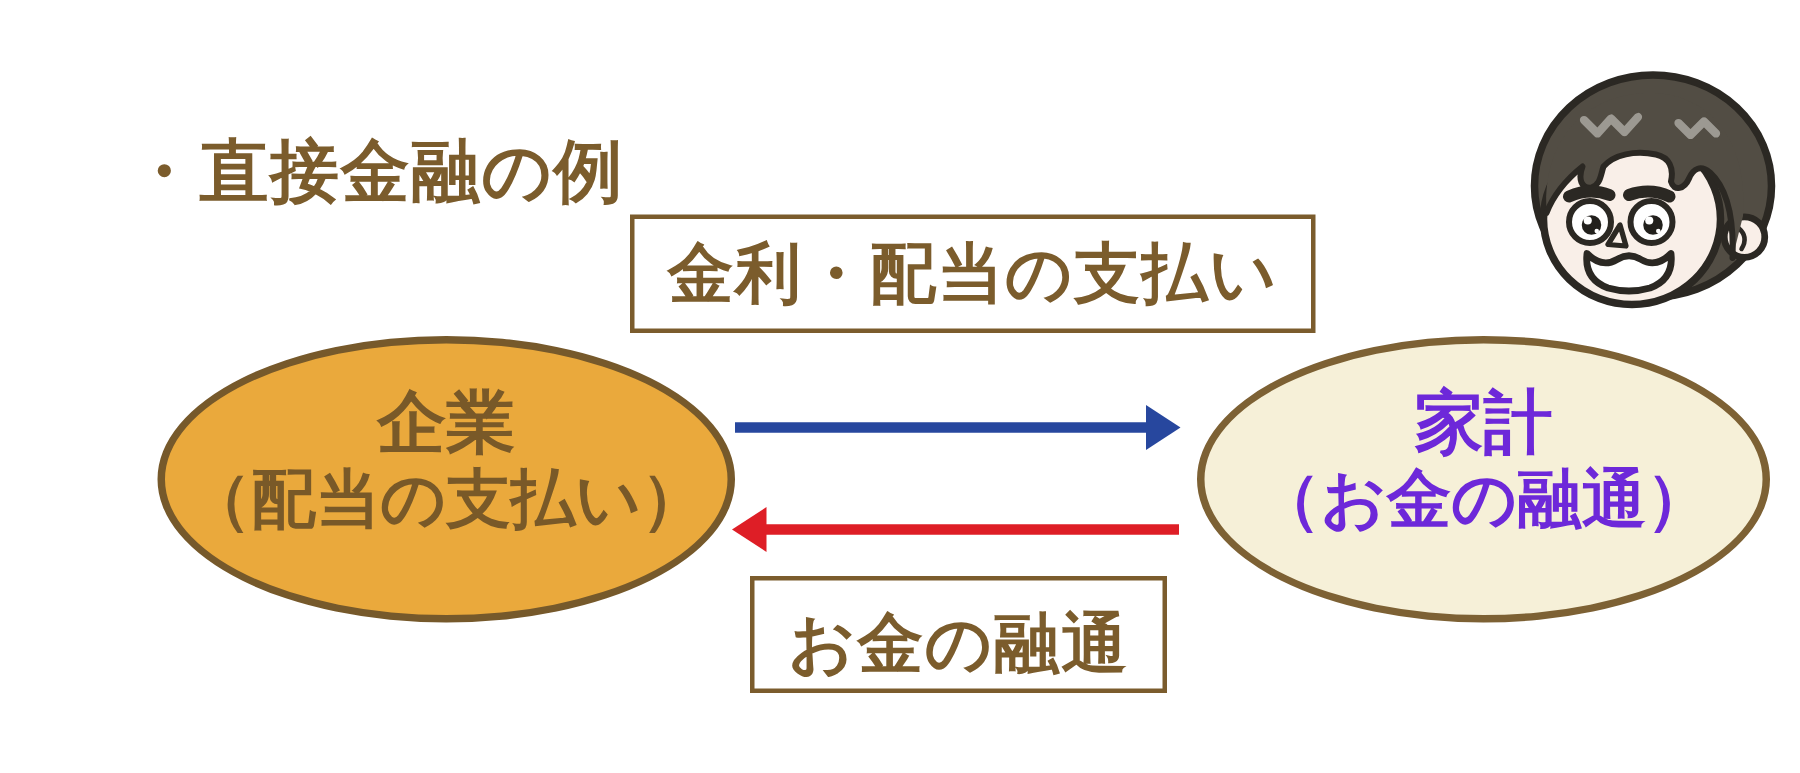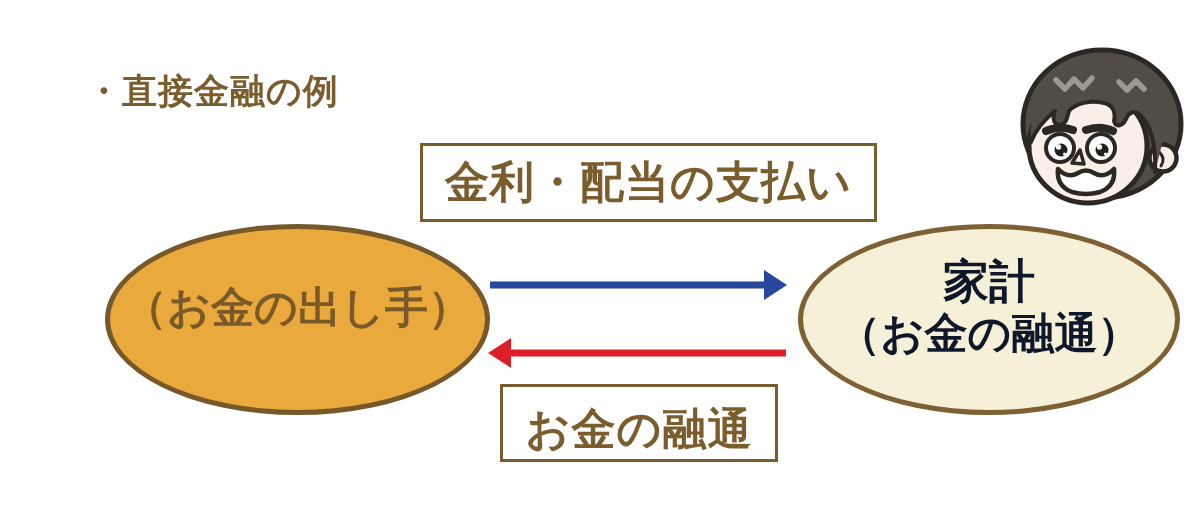--- a/index.html
+++ b/index.html
@@ -1,22 +1,22 @@
 <!DOCTYPE html>
 <html><head>
 <meta charset="utf-8">
 <style>
   html,body{margin:0;padding:0;background:#ffffff;}
   .canvas{
     position:relative;width:1200px;height:515px;background:#ffffff;
     font-family:"DejaVu Sans","Liberation Sans",sans-serif;overflow:hidden;
   }
   .title{
-    position:absolute;left:86px;top:68px;
-    font-size:35px;font-weight:600;color:#7B5C2C;letter-spacing:1px;white-space:nowrap;
+    position:absolute;left:86px;top:84px;
+    font-size:46px;font-weight:600;color:#7B5C2C;letter-spacing:1px;white-space:nowrap;
   }
   .label-box{
     position:absolute;display:flex;align-items:center;justify-content:center;
     border:3px solid #4d7c0f;box-sizing:border-box;
     color:#7B5C2C;font-size:44px;font-weight:600;letter-spacing:1px;white-space:nowrap;
   }
   .top-box{left:420px;top:143px;width:457px;height:79px;}
   .bottom-box{left:500px;top:384px;width:278px;height:78px;align-items:flex-end;}
   .node{
     position:absolute;border-radius:50%;border:5px solid #76592B;box-sizing:border-box;
@@ -35,24 +35,25 @@
 
 <div class="canvas">
 
   <div class="title" style="color: rgb(123, 92, 44);">・直接金融の例</div>
 
   <div class="label-box top-box" style="border-color: rgb(123, 92, 45); color: rgb(123, 92, 44);">
     <span>金利・配当の支払い</span>
   </div>
 
   <div class="node node-left" style="background-color: rgb(234, 169, 60); border-color: rgb(118, 89, 43); color: rgb(121, 89, 40);">
-    <div class="line2">（お金の出し手）</div>
+    <div class="line1">企業</div>
+    <div class="line2">（配当の支払い）</div>
   </div>
 
-  <div class="node node-right" style="background-color: rgb(246, 240, 216); border-color: rgb(125, 97, 52); color: #0f172a;">
+  <div class="node node-right" style="background-color: rgb(246, 240, 216); border-color: rgb(125, 97, 52); color: #6d28d9;">
     <div class="line1">家計</div>
     <div class="line2">（お金の融通）</div>
   </div>
 
   <svg class="arrows" viewBox="0 0 1200 515">
     <g>
       <line x1="490" y1="285" x2="766" y2="285" stroke-width="7" stroke="#27479E"></line>
       <polygon points="764,270 787,285 764,300" fill="#27479E"></polygon>
     </g>
     <g>

